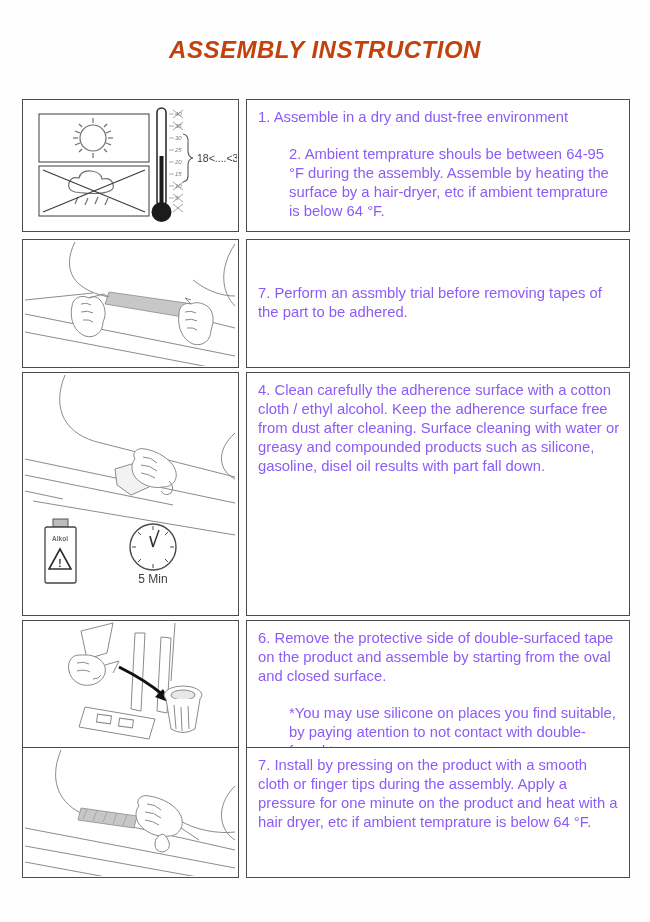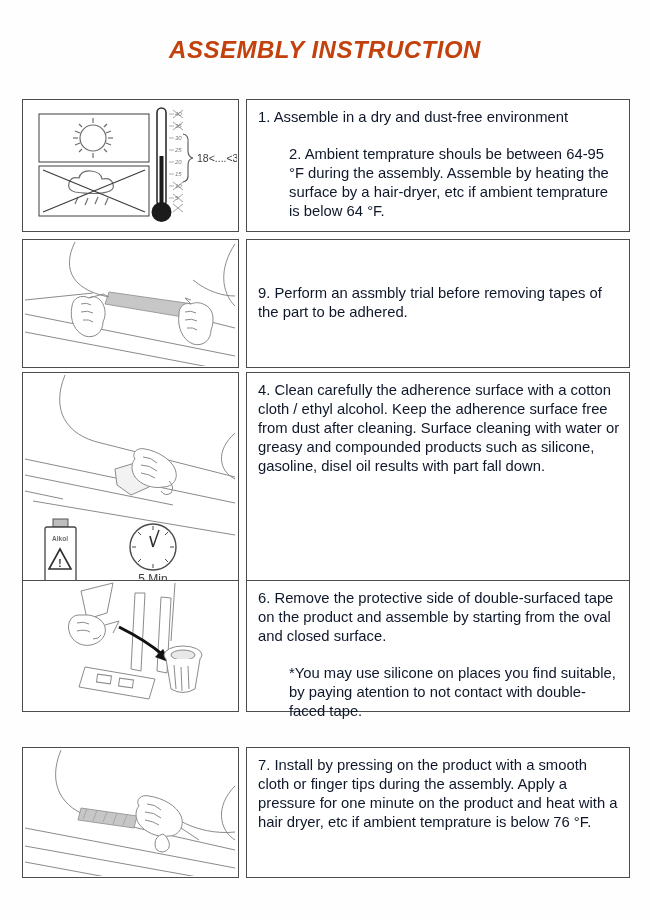--- a/index.html
+++ b/index.html
@@ -24,27 +24,27 @@
     position:absolute;
     border:1.5px solid #4c4c4c;
     background:#fff;
     box-sizing:border-box;
   }
   .imgbox{left:22px;width:217px;}
   .txtbox{left:246px;width:384px;padding:8px 8px 8px 11px;}
   .r1{top:99px;height:133px;}
   .r2{top:239px;height:129px;}
   .r3{top:372px;height:244px;}
-  .r4{top:580px;height:132px;}
+  .r4{top:620px;height:132px;}
   .r5{top:747px;height:131px;}
   .txtbox p{
     margin:0;
     font-size:14.8px;
     line-height:1.28;
-    color:#0f172a;
+    color:#8b5cf6;
   }
   .txtbox p + p{margin-top:18px;margin-left:31px;}
   .txtbox.pad-mid{padding-top:44px;}
   svg{display:block;}
   .ln{stroke:#8b8b8b;stroke-width:1;fill:none;}
   .ln2{stroke:#6e6e6e;stroke-width:1.2;fill:none;}
   .dark{stroke:#3c3c3c;}
   .handfill{fill:#ffffff;stroke:#8b8b8b;stroke-width:1;}
   .tape{fill:#c7c7c7;stroke:#8b8b8b;stroke-width:.8;}
   .svgtext{font-family:"Liberation Sans","DejaVu Sans",sans-serif;fill:#3d3d3d;}
@@ -164,21 +164,21 @@
         <path class="handfill" d="M168,64 C162,62 156,66 156,74 C154,88 160,100 170,104 C180,107 188,100 188,90 C192,80 190,70 184,66 C178,62 172,62 168,64 Z"></path>
         <path class="ln" d="M168,64 L162,58 L168,60"></path>
         <path class="ln" d="M162,72 q6,-2 11,1"></path>
         <path class="ln" d="M162,80 q7,-2 12,1"></path>
         <path class="ln" d="M164,88 q6,-1 10,2"></path>
       </g>
     </svg>
   </div>
 
   <div class="box txtbox r2 pad-mid">
-    <p>9. Perform an assmbly trial before removing tapes of the part to be adhered.</p>
+    <p>7. Perform an assmbly trial before removing tapes of the part to be adhered.</p>
   </div>
 
   <div class="box imgbox r3">
     <svg width="214" height="225" viewBox="0 0 214 225">
       <g class="ln">
         <path d="M42,2 C28,36 42,62 78,70"></path>
         <path d="M78,70 L212,104"></path>
         <path d="M2,86 L212,130"></path>
         <path d="M2,102 L150,132"></path>
         <path d="M212,60 C192,78 196,98 212,106"></path>
@@ -300,16 +300,16 @@
         <path class="ln" d="M124,56 q8,0 14,6"></path>
         <path class="ln" d="M122,64 q9,0 16,6"></path>
         <path class="ln" d="M122,72 q8,1 14,5"></path>
         <path class="handfill" d="M140,86 q-8,2 -8,10 q0,8 8,8 q8,-2 6,-10 q-2,-6 -6,-8 z"></path>
         <path class="ln" d="M158,80 L176,92"></path>
       </g>
     </svg>
   </div>
 
   <div class="box txtbox r5">
-    <p>7. Install by pressing on the product with a smooth cloth or finger tips during the assembly. Apply a pressure for one minute on the product and heat with a hair dryer, etc if ambient temprature is below 76 °F.</p>
+    <p>7. Install by pressing on the product with a smooth cloth or finger tips during the assembly. Apply a pressure for one minute on the product and heat with a hair dryer, etc if ambient temprature is below 64 °F.</p>
   </div>
 
 </div>
 
 </body></html>

